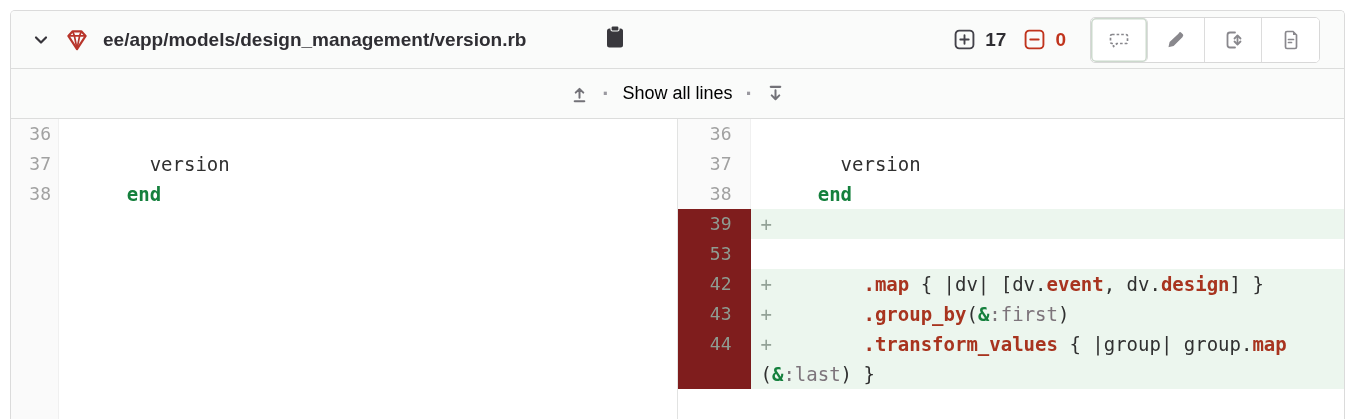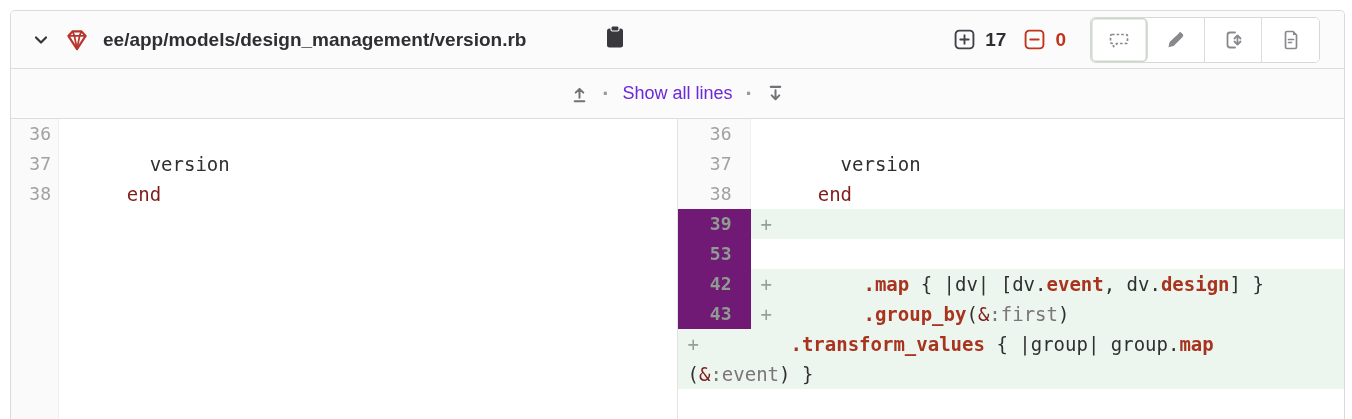--- a/index.html
+++ b/index.html
@@ -24,44 +24,44 @@
   .btn-group{display:flex;margin-left:14px;border:1px solid #d8d8d8;border-radius:5px;
              overflow:hidden;background:#fff;height:46px;box-sizing:border-box;}
   .btn-group .gbtn{width:57px;border:none;border-right:1px solid #dcdcdc;background:#fff;
                    display:grid;place-items:center;cursor:pointer;padding:0;}
   .btn-group .gbtn:last-child{border-right:none;}
   .btn-group .gbtn.sel{box-shadow:inset 0 0 0 1.5px #ccd9cd;border-radius:5px;}
 
   
   .expand-bar{height:50px;background:#fafbfa;border-bottom:1px solid #dcdddc;
               display:flex;align-items:center;justify-content:center;gap:13px;box-sizing:border-box;}
-  .expand-label{font-size:18px;color:#6d28d9;cursor:pointer;}
+  .expand-label{font-size:18px;color:#000000;cursor:pointer;}
   .dot-sep{color:#9a99a0;font-size:22px;font-weight:bold;line-height:1;}
 
   
   .diff{display:flex;align-items:stretch;height:301px;}
   .pane{display:flex;flex-direction:column;}
   .pane.left{width:667px;}
   .pane.right{width:668px;border-left:1px solid #e2e3e2;box-sizing:content-box;}
   .row{display:flex;min-height:30px;align-items:stretch;}
   .row.filler{flex:1;}
   .gutter{flex:none;text-align:right;font-family:"DejaVu Sans Mono",monospace;
           font-size:18px;line-height:30px;color:#a1a1a1;background:#fafafa;
           border-right:1px solid rgba(0,0,0,0.04);box-sizing:border-box;cursor:pointer;}
   .pane.left .gutter{width:48px;padding-right:7px;}
   .pane.right .gutter{width:73px;padding-right:18px;}
   .code{flex:1;background:#fff;font-family:"DejaVu Sans Mono",monospace;
         font-size:19px;line-height:30px;color:#303030;}
   .pane.left .code{padding-left:22px;}
   .pane.right .code{padding-left:10px;}
   .code-inner{white-space:pre-wrap;word-break:break-all;}
   .pane.right .code-inner{width:48.5ch;}
-  .row.add .gutter{background:#701a75;color:#8f9c92;font-weight:bold;}
+  .row.add .gutter{background:#7f1d1d;color:#8f9c92;}
   .row.add .code{background:#ecf6ee;}
-  .seg.k{font-weight:normal;color:#7f1d1d;}
+  .seg.k{font-weight:bold;color:#15803d;}
   .seg.f{font-weight:bold;color:#a8341f;}
   .seg.s{color:#7d747b;}
   .sign{color:#93a297;}
 
   
   .tooltip{position:absolute;top:32px;height:46px;line-height:46px;background:#000;color:#fff;
            font-size:16px;padding:0 23px;border-radius:5px;z-index:20;white-space:nowrap;}
   .tooltip::after{content:"";position:absolute;left:50%;bottom:-8px;transform:translateX(-50%);
                   border:8px solid transparent;border-top-color:#000;border-bottom:none;}
   #tt-up{left:512px;}
@@ -237,21 +237,22 @@
               <div class="code-inner"><span class="sign">+</span><span class="seg p">        </span><span class="seg f">.map</span><span class="seg p"> { |dv| [dv.</span><span class="seg f">event</span><span class="seg p">, dv.</span><span class="seg f">design</span><span class="seg p">] }</span></div>
             </div>
           </div>
           <div class="row add">
             <div class="gutter">43</div>
             <div class="code">
               <div class="code-inner"><span class="sign">+</span><span class="seg p">        </span><span class="seg f">.group_by</span><span class="seg p">(</span><span class="seg k">&amp;</span><span class="seg s">:first</span><span class="seg p">)</span></div>
             </div>
           </div>
           <div class="row add">
-            <div class="code">
-              <div class="code-inner"><span class="sign">+</span><span class="seg p">        </span><span class="seg f">.transform_values</span><span class="seg p"> { |group| group.</span><span class="seg f">map</span><span class="seg p">(</span><span class="seg k">&amp;</span><span class="seg s">:event</span><span class="seg p">) }</span></div>
+            <div class="gutter">44</div>
+            <div class="code">
+              <div class="code-inner"><span class="sign">+</span><span class="seg p">        </span><span class="seg f">.transform_values</span><span class="seg p"> { |group| group.</span><span class="seg f">map</span><span class="seg p">(</span><span class="seg k">&amp;</span><span class="seg s">:last</span><span class="seg p">) }</span></div>
             </div>
           </div>
         </div>
     </div>
   </div>
 
 </div>
 
 </body></html>

